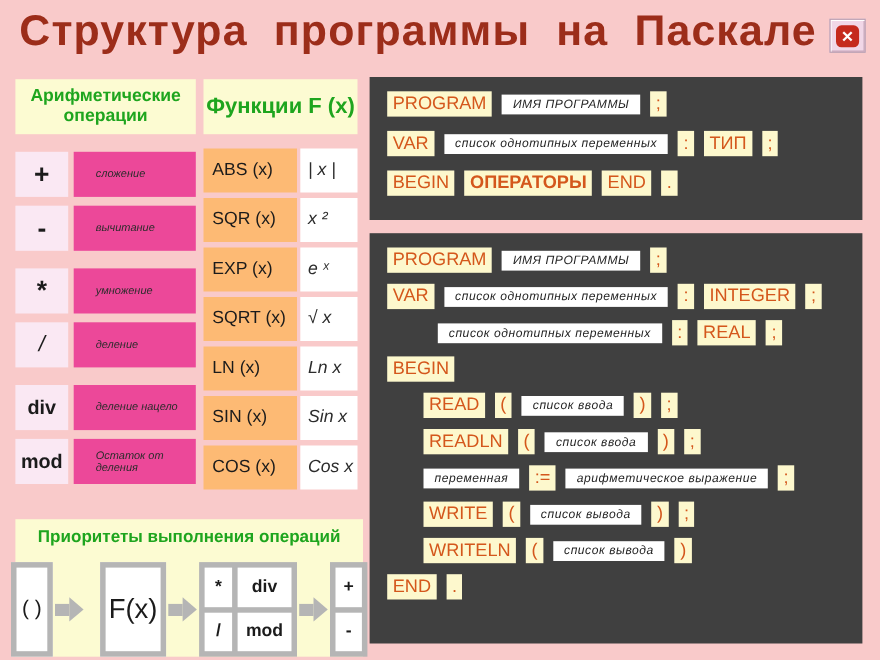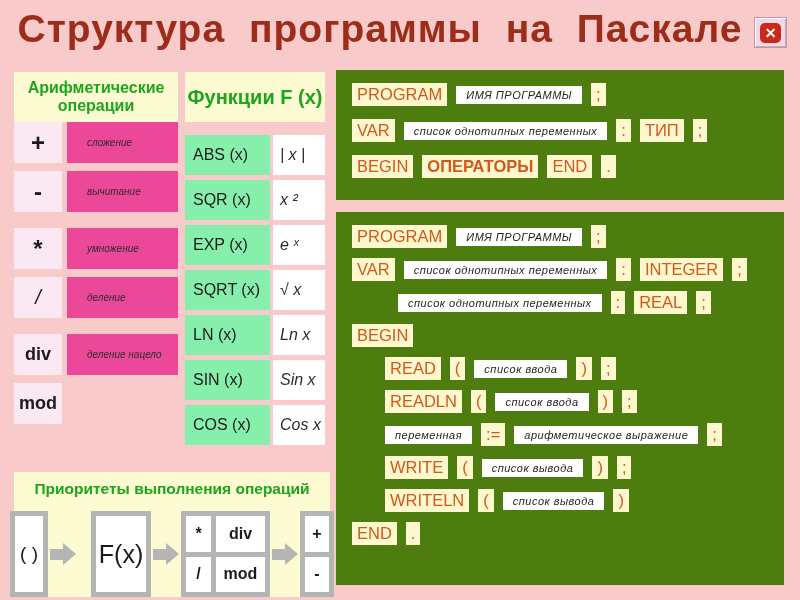--- a/index.html
+++ b/index.html
@@ -33,42 +33,42 @@
     line-height:1;
   }
   
   .col-header {
     background:#fcfbd2; color:#1ea51e; font-weight:bold;
     display:flex; align-items:center; justify-content:center;
     text-align:center; line-height:1.15;
   }
   
   .arith-col { position:absolute; left:14px; top:72px; width:164px; }
-  .arith-col .col-header { height:50px; font-size:16px; }
+  .arith-col .col-header { height:50px; font-size:16px; margin-bottom:16px; }
   .arow { display:flex; height:41px; margin-bottom:8px; }
   .arow.gap { margin-bottom:16px; }
   .op-cell {
     width:48px; background:#fae8f3; color:#1b1b1b;
     display:flex; align-items:center; justify-content:center;
     font-size:24px; font-weight:bold; margin-right:5px; flex:none;
   }
   .op-cell.op-word { font-size:18px; }
   .op-cell.op-thin { font-weight:normal; font-style:italic; font-size:20px; }
   .desc-cell {
     flex:1; background:#ec4899; color:#2c2c2c;
     display:flex; align-items:center;
     font-style:italic; font-size:10px; line-height:1.1;
     padding-left:20px;
   }
   
   .fn-col { position:absolute; left:185px; top:72px; width:140px; }
   .fn-col .col-header { height:50px; font-size:20px; margin-bottom:13px; }
   .frow { display:flex; height:40px; margin-bottom:5px; }
   .fn-name {
-    width:85px; background:#86efac; color:#1b1b1b;
+    width:85px; background:#fdba74; color:#1b1b1b;
     display:flex; align-items:center; padding-left:8px;
     font-size:16px; margin-right:3px; flex:none;
   }
   .fn-res {
     flex:1; background:#ffffff; color:#2c2c2c;
     display:flex; align-items:center; padding-left:7px;
     font-size:16px; font-style:italic;
   }
   
   .prio-panel {
@@ -100,21 +100,21 @@
   .arrow { display:flex; align-items:center; flex:none; margin:0 2px; }
   .arrow-shaft { width:13px; height:11px; background:#b5b5b5; }
   .arrow-head {
     width:0; height:0;
     border-top:11px solid transparent; border-bottom:11px solid transparent;
     border-left:13px solid #b5b5b5;
   }
   
   .code-panel {
     position:absolute; left:336px; width:448px;
-    background:#4d7c0f; padding:13px 16px 0 16px;
+    background:#404040; padding:13px 16px 0 16px;
   }
   .code-panel.p1 { top:70px; height:130px; }
   .code-panel.p2 { top:212px; height:373px; }
   .code-line { display:flex; align-items:center; }
   .p1 .code-line { margin-bottom:13px; }
   .p2 .code-line { margin-bottom:10px; }
   .tok { margin-right:9px; white-space:nowrap; }
   .tok-kw {
     background:#fdf8cd; color:#d4571c;
     padding:2px 5px; font-size:16.5px;
@@ -155,20 +155,21 @@
       <div class="arow gap">
         <div class="op-cell op-thin">/</div>
         <div class="desc-cell">деление</div>
       </div>
       <div class="arow">
         <div class="op-cell op-word">div</div>
         <div class="desc-cell">деление нацело</div>
       </div>
       <div class="arow">
         <div class="op-cell op-word">mod</div>
+        <div class="desc-cell">Остаток от деления</div>
       </div>
     </div>
 </div>
 
 <div class="fn-col">
   <div class="col-header">Функции  F (x)</div>
   <div id="fn-rows">
       <div class="frow">
         <div class="fn-name">ABS (x)</div>
         <div class="fn-res">| x |</div>

